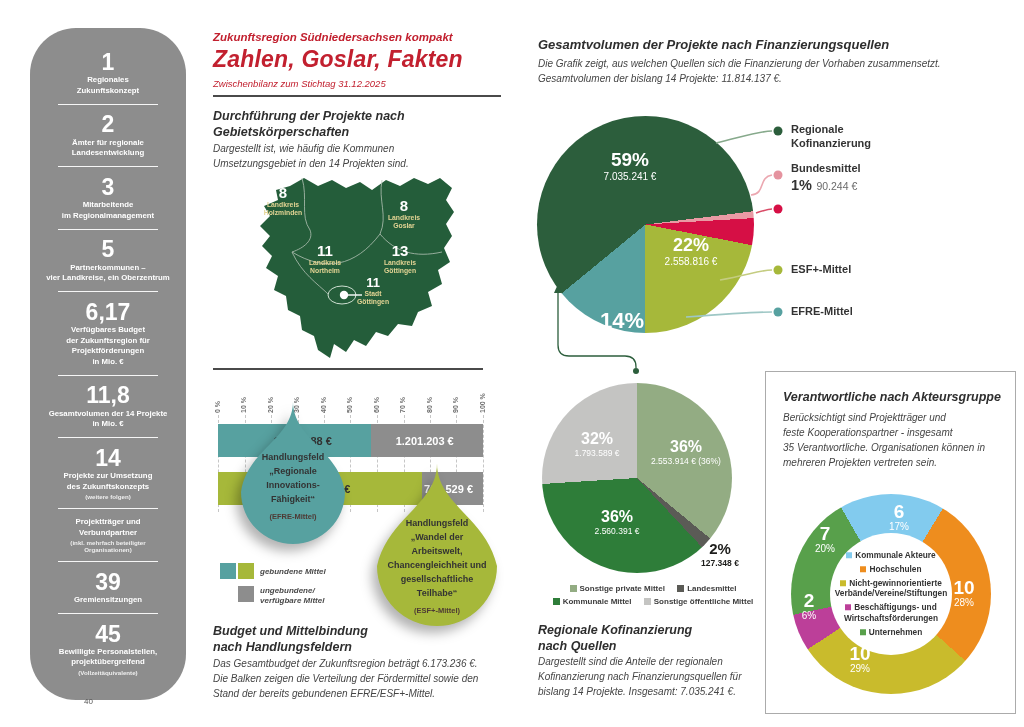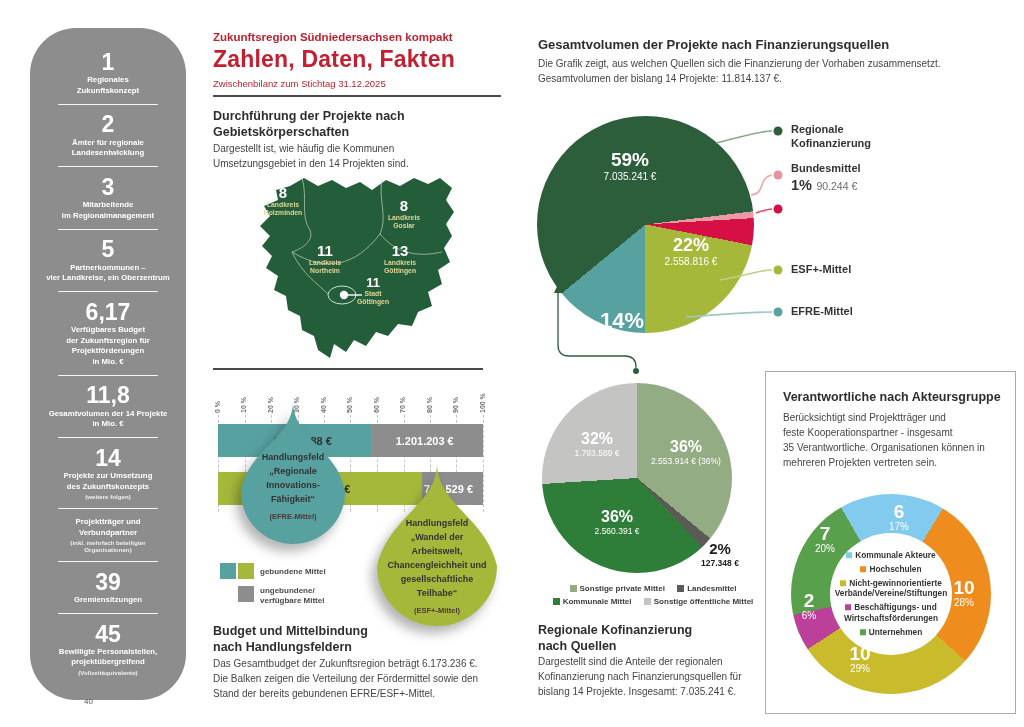--- a/index.html
+++ b/index.html
@@ -1,19 +1,19 @@
 <!DOCTYPE html>
 <html><head>
 <meta charset="utf-8">
 <style>
   html,body{margin:0;padding:0;background:#ffffff;}
   #canvas{position:relative;width:1024px;height:727px;background:#fff;overflow:hidden;
           font-family:"Liberation Sans",sans-serif;color:#3f3f3f;}
   [data-bind]{white-space:pre-line;}
-  .abs{position:absolute;}
+  .abs{position:absolute;font-style:italic;}
   
   .sidebar{position:absolute;left:30px;top:28px;width:156px;height:672px;background:#8d8d8d;
            border-radius:46px;display:flex;flex-direction:column;justify-content:space-between;
            padding:22px 10px 24px;box-sizing:border-box;color:#fff;text-align:center;}
   .stat .v{font-size:23px;font-weight:bold;line-height:1.05;}
   .stat .l{font-size:7.8px;font-weight:bold;line-height:1.35;margin-top:1px;}
   .stat .n{font-size:6.2px;font-weight:bold;opacity:.85;margin-top:1px;}
   .sb-div{height:1px;background:rgba(255,255,255,.92);margin:3px 18px;}
   .pagenum{position:absolute;font-size:8px;color:#555;}
   
@@ -141,21 +141,21 @@
       <div class="l" data-bind="sidebar.stats.9.label">Bewilligte Personalstellen,
 projektübergreifend</div>
       <div class="n" data-bind="sidebar.stats.9.note">(Vollzeitäquivalente)</div>
     </div>
   </div>
 
   <div class="pagenum" style="left:84px;top:697px;" data-bind="page.left_num">40</div>
   <div class="pagenum" style="left:988px;top:699px;" data-bind="page.right_num">41</div>
 
   <div class="abs kicker" style="left:213px;top:31px;" data-bind="header.kicker">Zukunftsregion Südniedersachsen kompakt</div>
-  <div class="abs h1" style="left:213px;top:46px;" data-bind="header.title">Zahlen, Daten, Fakten</div>
+  <div class="abs h1" style="left:213px;top:46px;" data-bind="header.title">Zahlen, Goslar, Fakten</div>
   <div class="abs sub" style="left:213px;top:78px;" data-bind="header.subtitle">Zwischenbilanz zum Stichtag 31.12.2025</div>
   <div class="hr" style="left:213px;top:95px;width:288px;"></div>
 
   <div class="abs sec-h" style="left:213px;top:108px;" data-bind="map_section.heading">Durchführung der Projekte nach
 Gebietskörperschaften</div>
   <div class="abs body-t" style="left:213px;top:141px;" data-bind="map_section.body">Dargestellt ist, wie häufig die Kommunen
 Umsetzungsgebiet in den 14 Projekten sind.</div>
 
   <svg class="overlay" style="left:230px;top:172px;" width="230" height="195" viewBox="0 0 230 195">
     <path fill="#245d3a" d="M60,14 L74,6 L88,14 L102,8 L116,16 L130,10 L142,18 L156,8 L170,14 L184,6 L198,12 L210,6 L222,16 L216,28 L224,40 L216,52 L222,64 L214,76 L220,90 L208,98 L212,112 L198,120 L202,134 L188,140 L182,154 L168,152 L158,164 L146,160 L136,174 L124,168 L116,180 L104,172 L100,186 L88,178 L84,164 L72,158 L70,144 L58,138 L56,124 L44,118 L48,104 L36,96 L42,84 L32,74 L40,64 L30,54 L40,44 L34,34 L48,28 L46,18 Z"></path>

